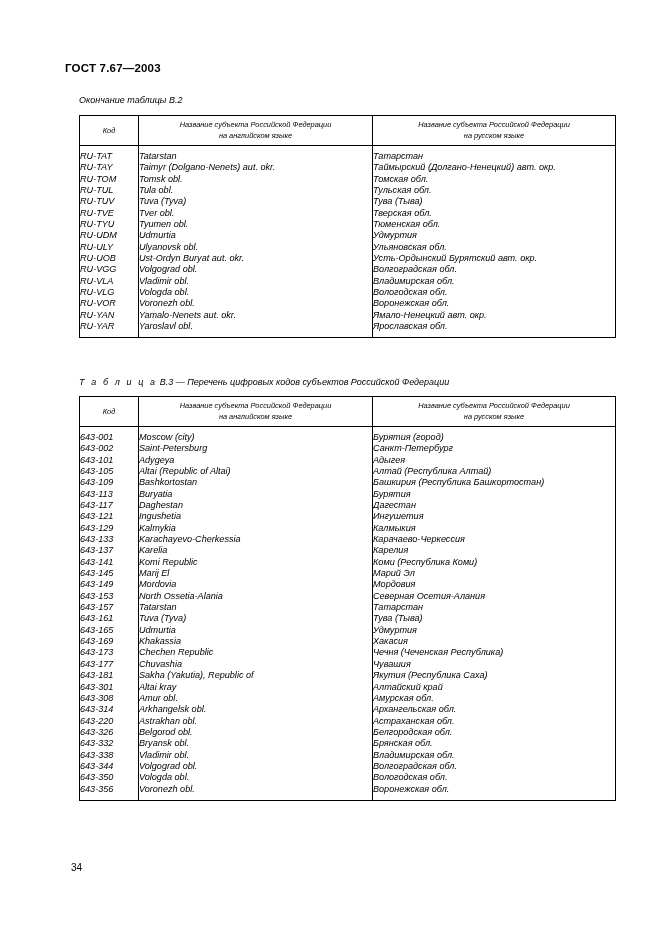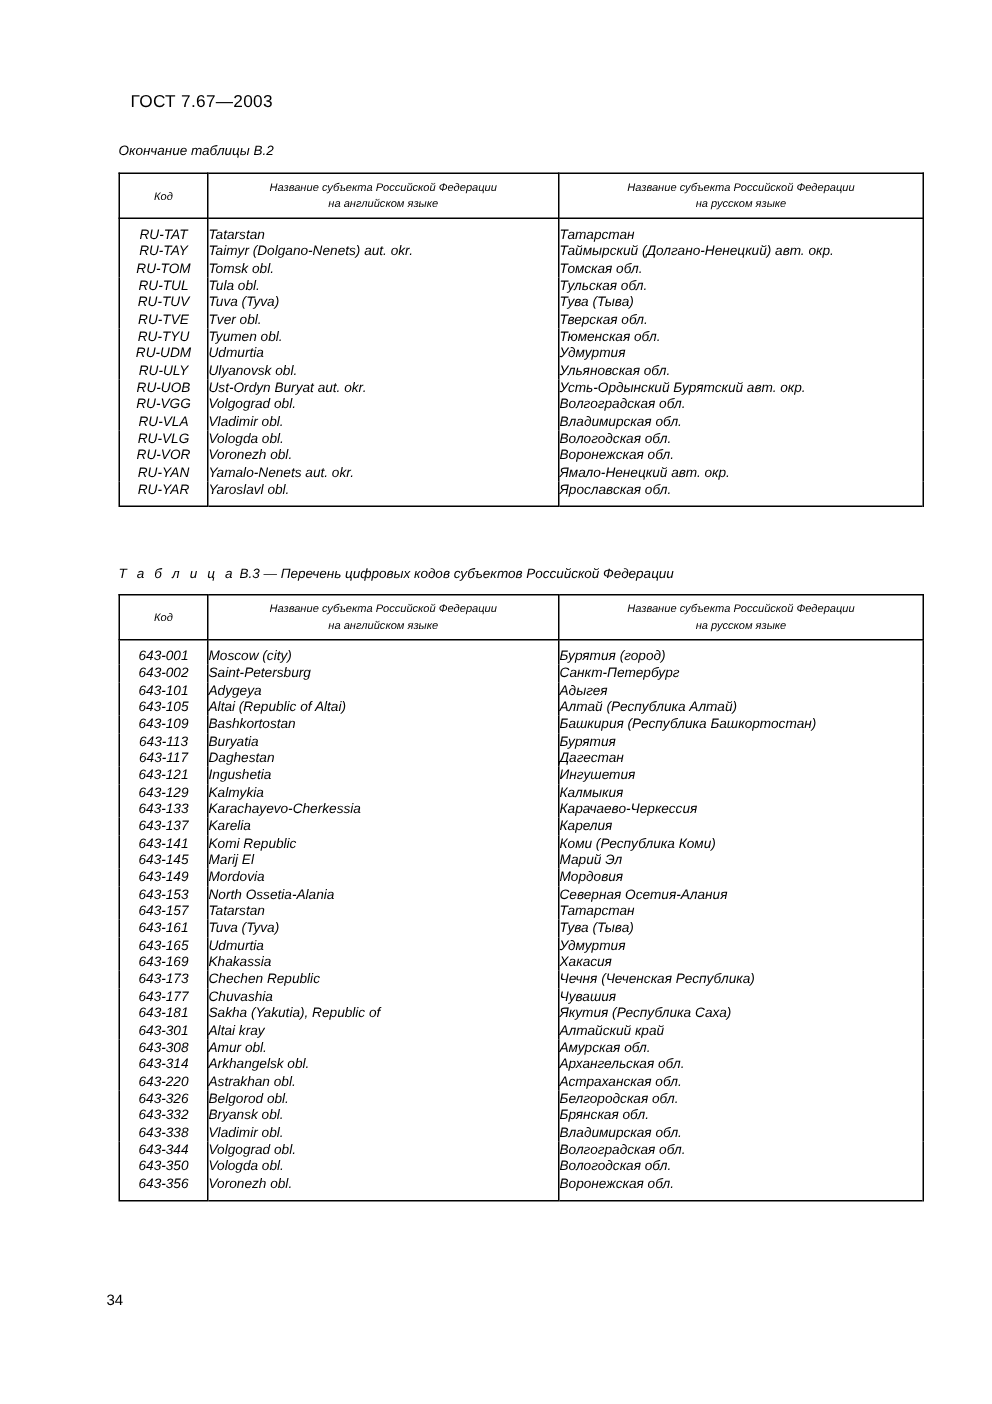--- a/index.html
+++ b/index.html
@@ -16,24 +16,24 @@
     overflow: hidden;
   }
   .page {
     position: absolute;
     left: 0; top: 0;
     width: 661px;
     height: 936px;
   }
   .std-header {
     position: absolute;
-    left: 87px;
+    left: 65px;
     top: 62px;
     font-size: 11.5px;
-    font-weight: normal;
+    font-weight: bold;
     letter-spacing: 0.2px;
   }
   .tbl-caption {
     position: absolute;
     left: 79px;
     font-size: 9px;
     font-style: italic;
     white-space: nowrap;
   }
   .caption-b2 { top: 95px; }
@@ -65,21 +65,20 @@
     padding: 3px 2px;
   }
   table.gost tbody td {
     border-top: none;
     border-bottom: none;
     font-size: 9.1px;
     line-height: 11.35px;
     height: 11.35px;
   }
   .c-code {
-    text-align: center;
   }
   .c-en {
     padding-left: 6px;
     border-left-width: 1.6px !important;
   }
   .c-ru {
     padding-left: 6px;
     border-left-width: 1.6px !important;
     margin-top: 35px;
   }

